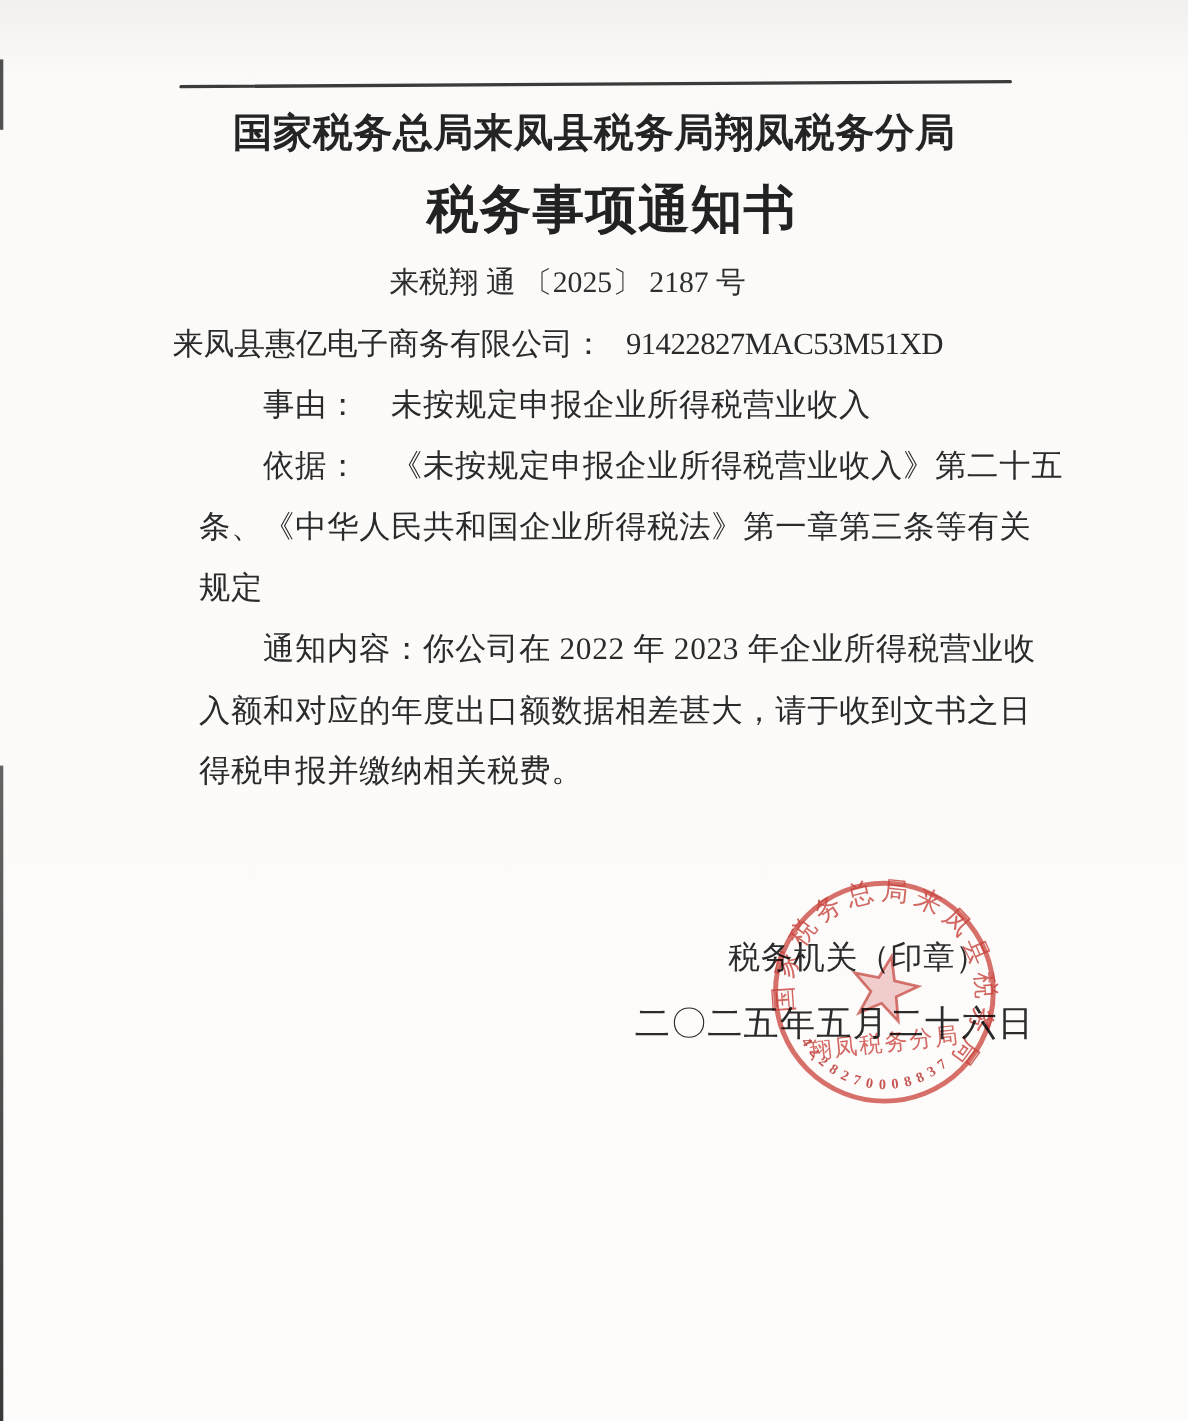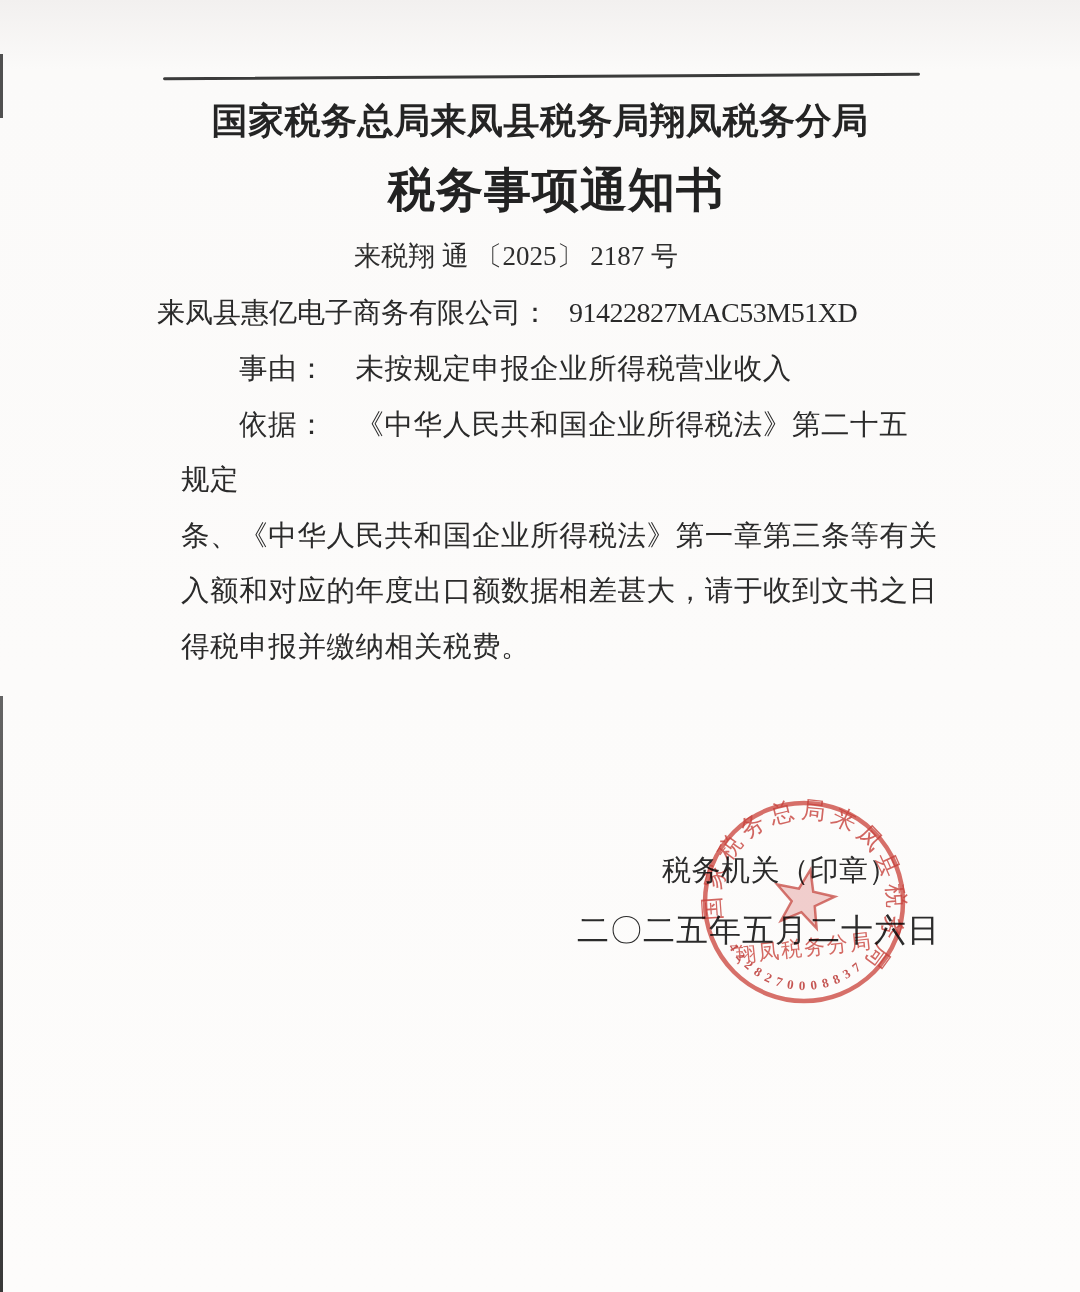--- a/index.html
+++ b/index.html
@@ -76,23 +76,24 @@
   <div class="bureau">国家税务总局来凤县税务局翔凤税务分局</div>
   <div class="doc-title">税务事项通知书</div>
   <div class="doc-number">来税翔 通 〔2025〕 2187 号</div>
 
   <div class="recipient">
     <span>来凤县惠亿电子商务有限公司：</span><span class="tax-id">91422827MAC53M51XD</span>
   </div>
 
   <div class="body-text">
     <div class="line indent">事由：　未按规定申报企业所得税营业收入</div>
-    <div class="line indent">依据：　《中华人民共和国企业所得税法》第二十五</div>
+    <div class="line indent">依据：　《未按规定申报企业所得税营业收入》第二十五</div>
+    <div class="line">条、《中华人民共和国企业所得税法》第一章第三条等有关</div>
     <div class="line">规定</div>
-    <div class="line">条、《中华人民共和国企业所得税法》第一章第三条等有关</div>
+    <div class="line indent">通知内容：你公司在 2022 年 2023 年企业所得税营业收</div>
     <div class="line">入额和对应的年度出口额数据相差甚大，请于收到文书之日</div>
     <div class="line">得税申报并缴纳相关税费。</div>
   </div>
 
   <div class="agency">税务机关（印章）</div>
   <div class="issue-date">二〇二五年五月二十六日</div>
 
   <div class="stamp">
     <svg viewBox="0 0 212 212" xmlns="http://www.w3.org/2000/svg">
       <circle cx="106" cy="106" r="99" fill="none" stroke="rgba(203,62,53,0.78)" stroke-width="4.5"></circle>

